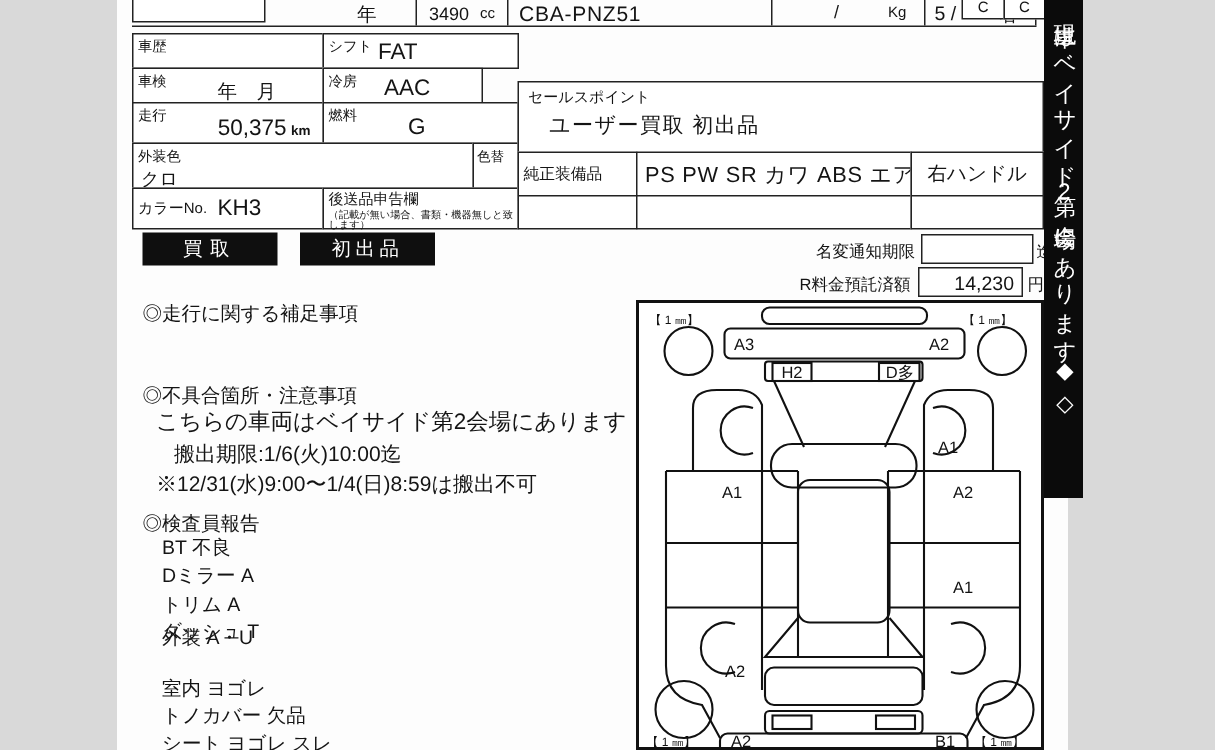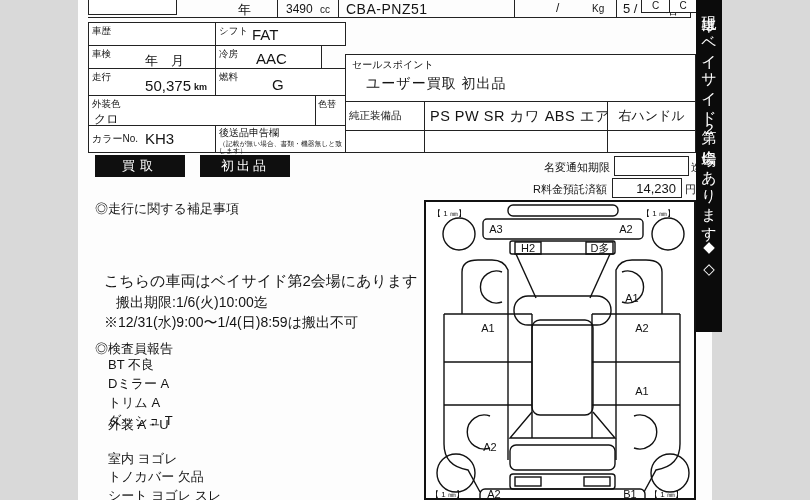--- a/index.html
+++ b/index.html
@@ -118,20 +118,21 @@
   <div class="badge" style="left:200px;top:155px;letter-spacing:3px;">初出品</div>
 
   <div class="feelabel" style="left:500px;top:160px;width:110px;">名変通知期限</div>
   <div class="feebox" style="left:614px;top:156px;width:75px;height:20px;"></div>
   <div class="abs nowrap" style="left:691px;top:160px;font-size:11px;">迄</div>
   <div class="feelabel" style="left:495px;top:182px;width:112px;">R料金預託済額</div>
   <div class="feebox" style="left:612px;top:178px;width:70px;height:20px;">14,230</div>
   <div class="abs nowrap" style="left:685px;top:182px;font-size:11px;">円</div>
 
   <div class="notetitle" style="left:95px;top:200px;">◎走行に関する補足事項</div>
+  <div class="notetitle" style="left:95px;top:255px;">◎不具合箇所・注意事項</div>
   <div class="noteline" style="left:104px;top:272px;font-size:15px;">こちらの車両はベイサイド第2会場にあります</div>
   <div class="noteline" style="left:116px;top:294px;">搬出期限:1/6(火)10:00迄</div>
   <div class="noteline" style="left:104px;top:314px;">※12/31(水)9:00〜1/4(日)8:59は搬出不可</div>
   <div class="notetitle" style="left:95px;top:340px;">◎検査員報告</div>
   <div class="inspline" style="top:356px;">BT 不良</div>
   <div class="inspline" style="top:375px;">Dミラー A</div>
   <div class="inspline" style="top:394px;">トリム A</div>
   <div class="inspline" style="top:412px;">ダッシュ T</div>
   <div class="inspline" style="top:416px;">外装 A・U</div>
   <div class="inspline" style="top:450px;">室内 ヨゴレ</div>

